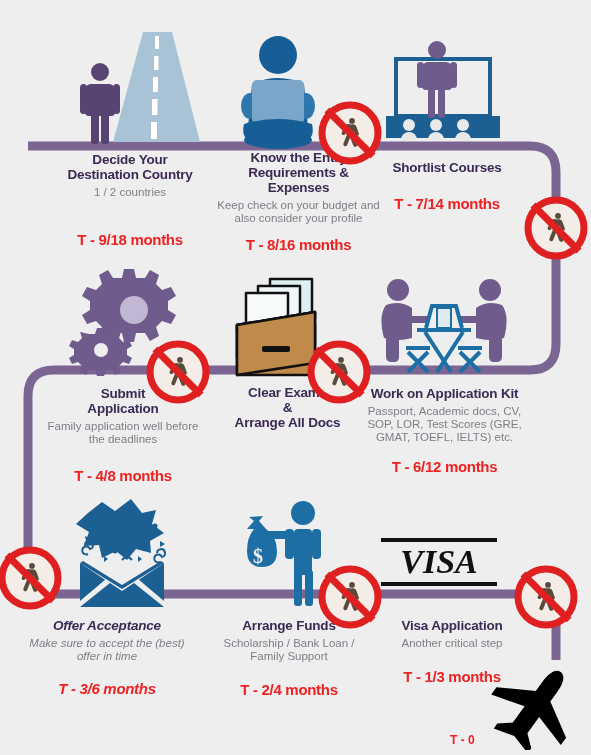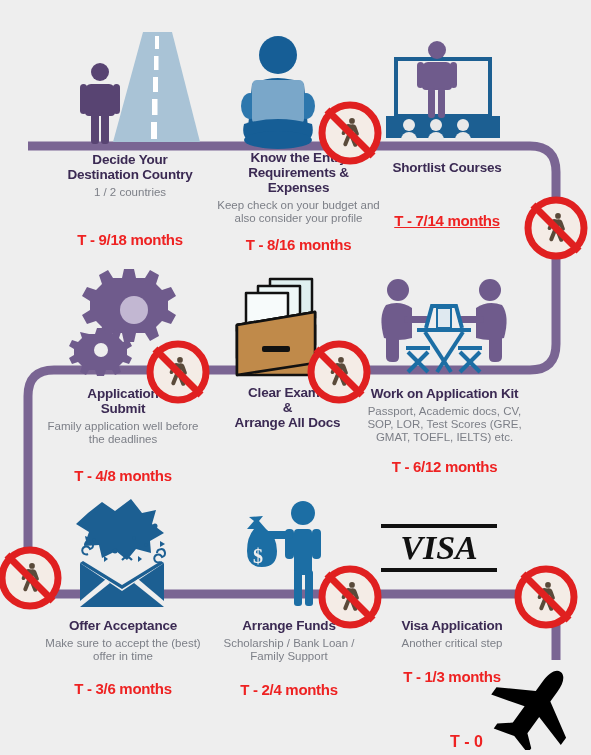--- a/index.html
+++ b/index.html
@@ -32,21 +32,21 @@
   }
   .step .time{
     color:#ee2222;
     font-size:15px;
     font-weight:bold;
     letter-spacing:-0.3px;
   }
   .tfinal{
     position:absolute;
     color:#ee2222;
-    font-size:16px;
+    font-size:12px;
     font-weight:bold;
     z-index:5;
   }
 </style>
 </head>
 <body>
 
 <div id="stage">
 
   <svg class="layer" id="path-svg" viewBox="0 0 591 755">
@@ -193,21 +193,21 @@
         <rect x="305" y="570" width="8" height="36" rx="3"></rect>
       </g>
       <g fill="#1c6ea4">
         <path d="M247 529 l7 -8 -5 -4 14 -1 -4 5 7 8 q11 8 11 22 q0 16 -15 16 q-15 0 -15 -16 q0 -14 7 -22 z"></path>
         <text x="258" y="563" font-family="Liberation Serif, serif" font-size="20" font-weight="bold" fill="#eeeeee" text-anchor="middle">$</text>
       </g>
     </g>
 
   </svg>
 
-  <div style="position:absolute;left:381px;top:524px;width:116px;z-index:3;">
+  <div style="position:absolute;left:381px;top:538px;width:116px;z-index:3;">
     <div style="height:4px;background:#111;"></div>
     <div style="font-family:'Liberation Serif',serif;font-style:italic;font-weight:bold;font-size:34px;
                 letter-spacing:0px;color:#111;text-align:center;line-height:40px;">VISA</div>
     <div style="height:4px;background:#111;"></div>
   </div>
 
   <svg style="position:absolute;left:484px;top:662px;width:104px;height:88px;z-index:3;" viewBox="0 0 104 88">
     <g fill="#000000" transform="rotate(36 52 44)">
       <path d="M52 2 c6 0 9 8 9 18 l0 12 l34 20 l0 9 l-34 -10 l0 20 l12 10 l0 6 l-21 -6 l-21 6 l0 -6 l12 -10 l0 -20 l-34 10 l0 -9 l34 -20 l0 -12 c0 -10 3 -18 9 -18 z"></path>
     </g>
@@ -227,47 +227,47 @@
       <div>Know the Entry</div>
       <div>Requirements &amp;</div>
       <div>Expenses</div>
     </div>
     <div class="desc">Keep check on your budget and also consider your profile</div>
     <div class="time" style="margin-top:11px;">T - 8/16 months</div>
   </div>
 
   <div class="step" style="left:372px;top:160px;width:150px;">
     <div class="title">Shortlist Courses</div>
-    <div class="time" style="margin-top:37px;text-decoration:underline;">T - 7/14 months</div>
+    <div class="time" style="margin-top:20px;">T - 7/14 months</div>
   </div>
 
   <div class="step" style="left:40px;top:386px;width:166px;">
     <div class="title">
+      <div>Submit</div>
       <div>Application</div>
-      <div>Submit</div>
     </div>
     <div class="desc">Family application well before the deadlines</div>
     <div class="time" style="margin-top:21px;">T - 4/8 months</div>
   </div>
 
   <div class="step" style="left:205px;top:385px;width:165px;">
     <div class="title">
       <div>Clear Exams</div>
       <div>&amp;</div>
       <div>Arrange All Docs</div>
     </div>
   </div>
 
   <div class="step" style="left:357px;top:386px;width:175px;">
     <div class="title">Work on Application Kit</div>
     <div class="desc">Passport, Academic docs, CV, SOP, LOR, Test Scores (GRE, GMAT, TOEFL, IELTS) etc.</div>
     <div class="time" style="margin-top:14px;">T - 6/12 months</div>
   </div>
 
-  <div class="step" style="left:40px;top:618px;width:166px;">
+  <div class="step" style="left:24px;top:618px;width:166px;font-style:italic;">
     <div class="title">Offer Acceptance</div>
     <div class="desc">Make sure to accept the (best) offer in time</div>
     <div class="time" style="margin-top:17px;">T - 3/6 months</div>
   </div>
 
   <div class="step" style="left:205px;top:618px;width:168px;">
     <div class="title">Arrange Funds</div>
     <div class="desc">Scholarship / Bank Loan / Family Support</div>
     <div class="time" style="margin-top:18px;">T - 2/4 months</div>
   </div>

